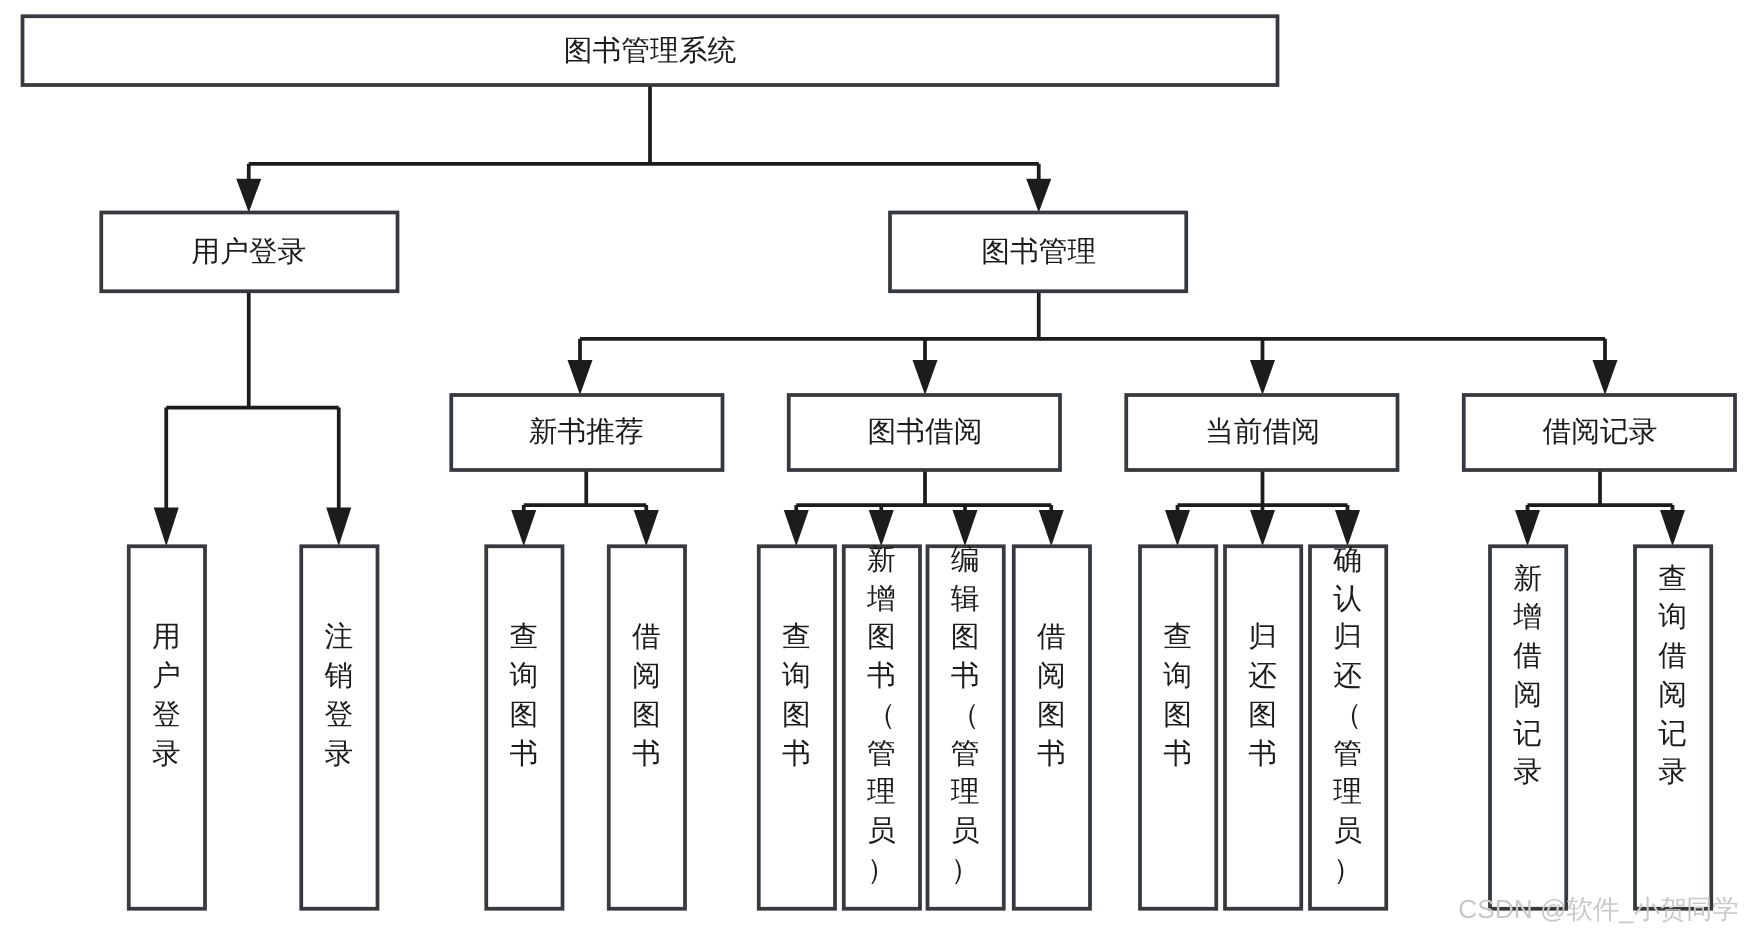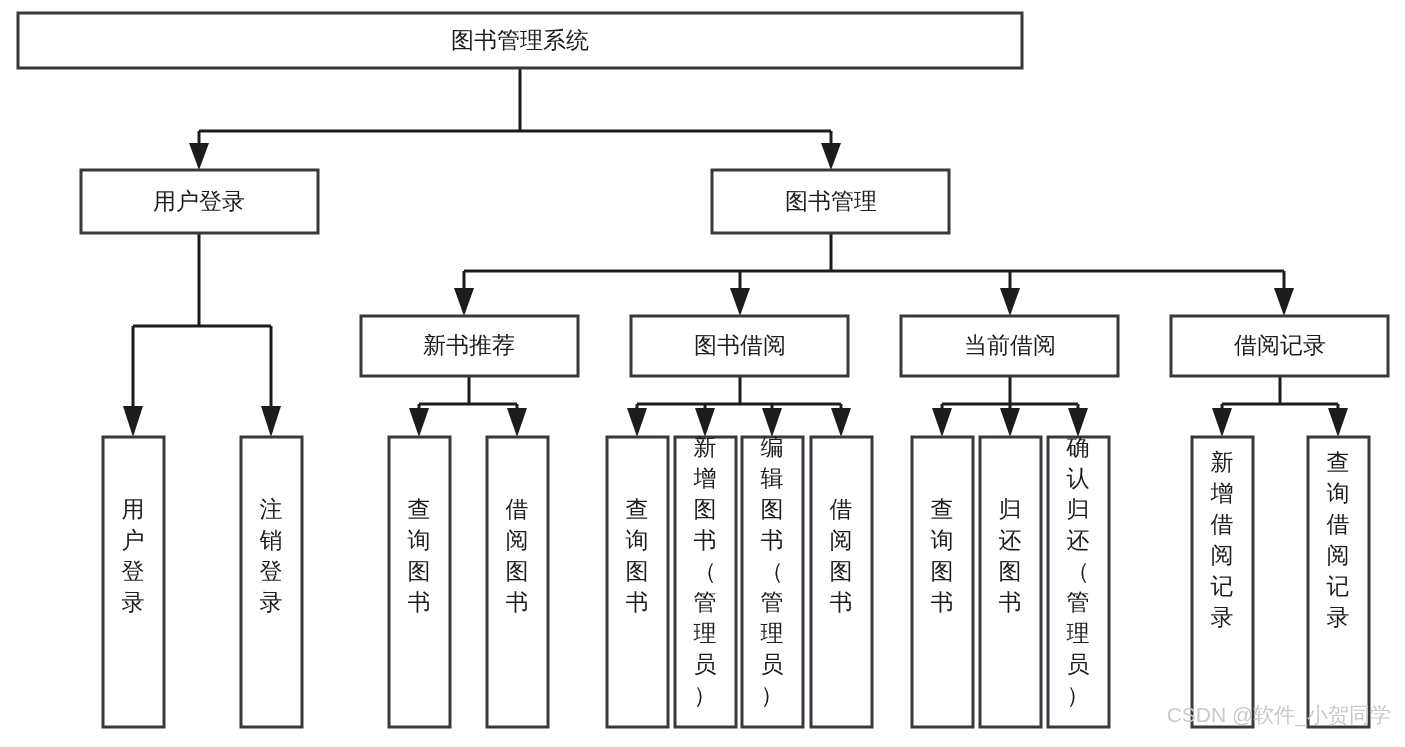--- a/index.html
+++ b/index.html
@@ -45,21 +45,21 @@
     stroke-width: 3;
     fill: none;
   }
   .arrow-head {
     fill: #1c1c1c;
     stroke: none;
   }
   .watermark {
     position: absolute;
     right: 14px;
-    bottom: 18px;
+    bottom: 6px;
     font-family: "Liberation Sans", "DejaVu Sans", sans-serif;
     font-size: 21px;
     color: #c9c9c9;
     white-space: nowrap;
     pointer-events: none;
   }
 </style>
 </head>
 <body>
 

